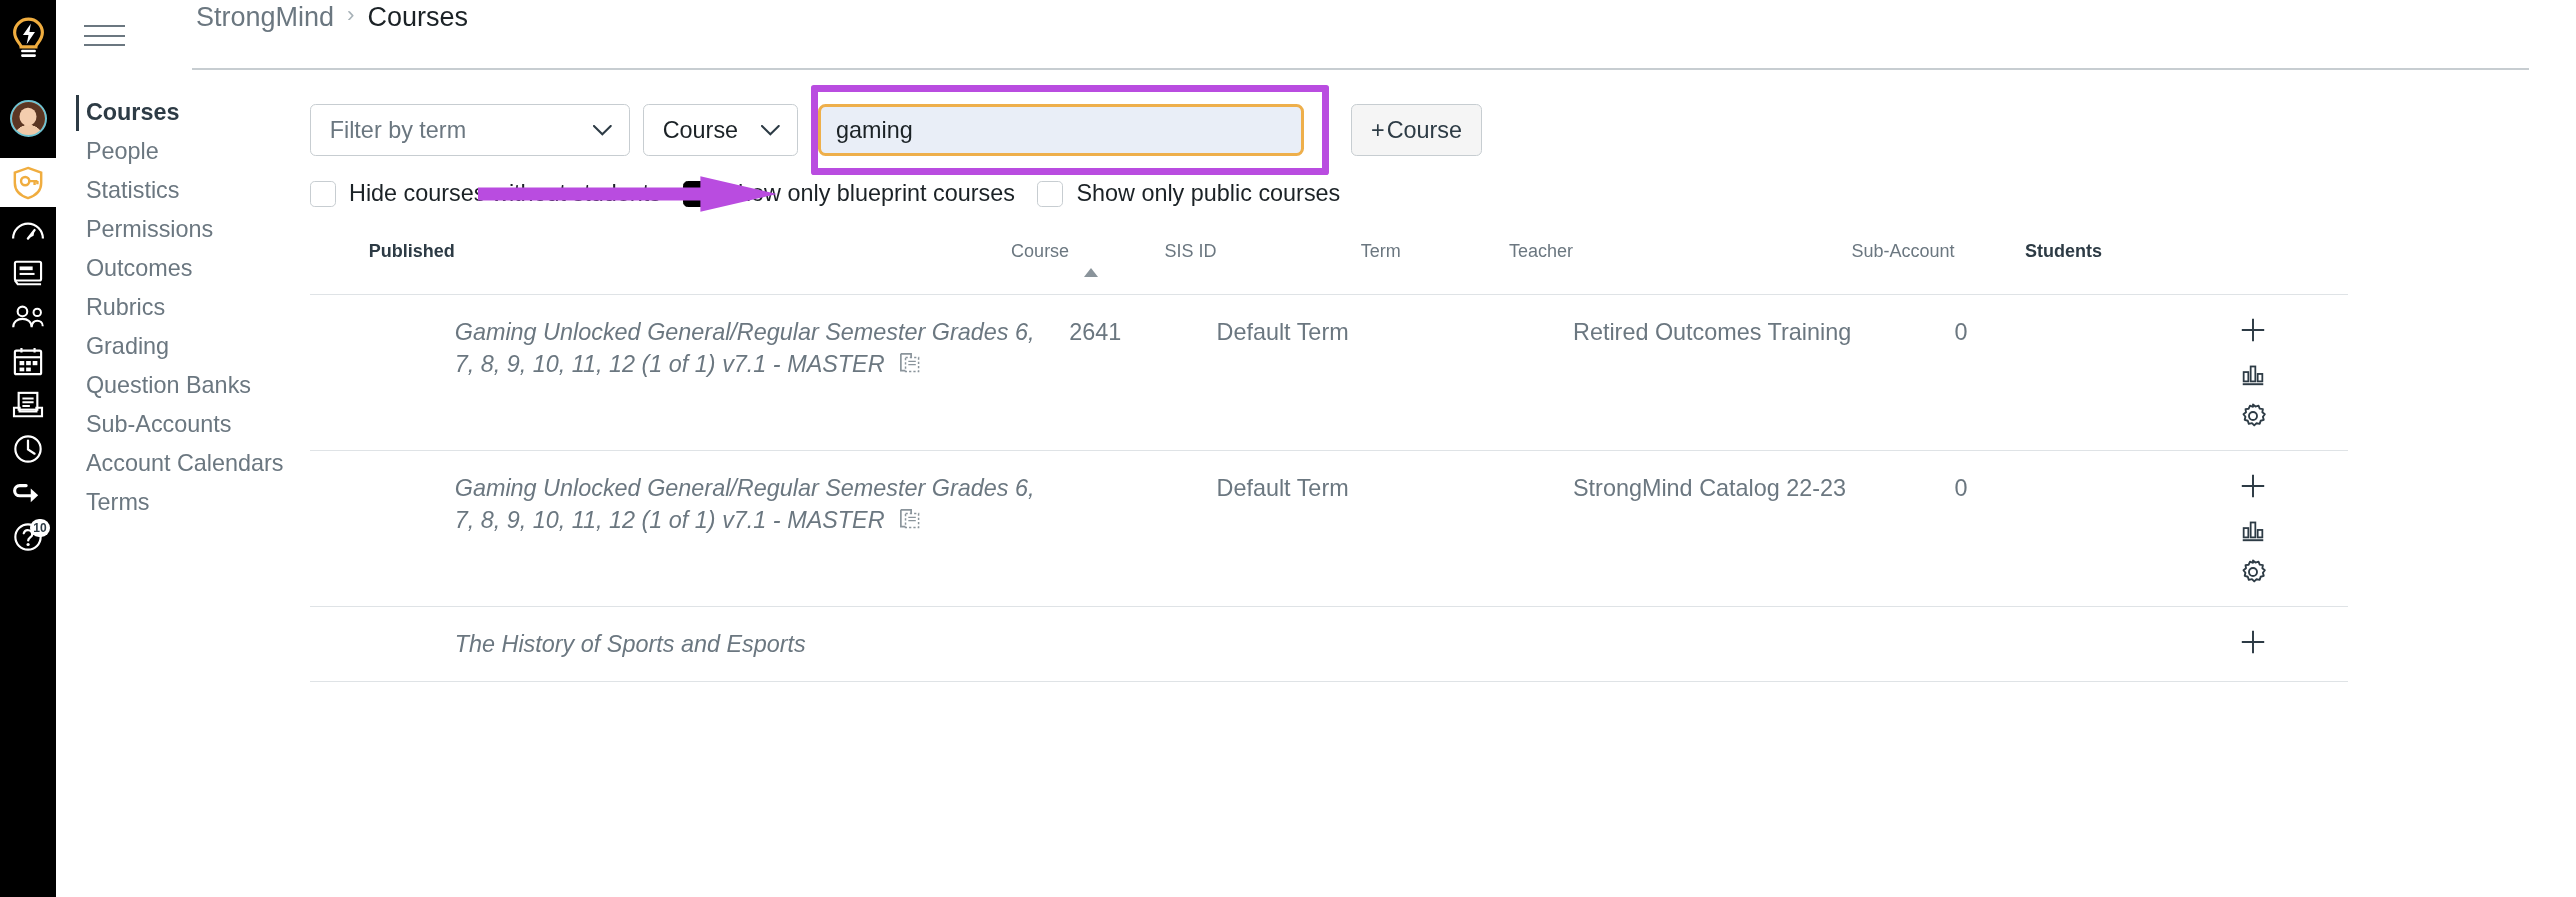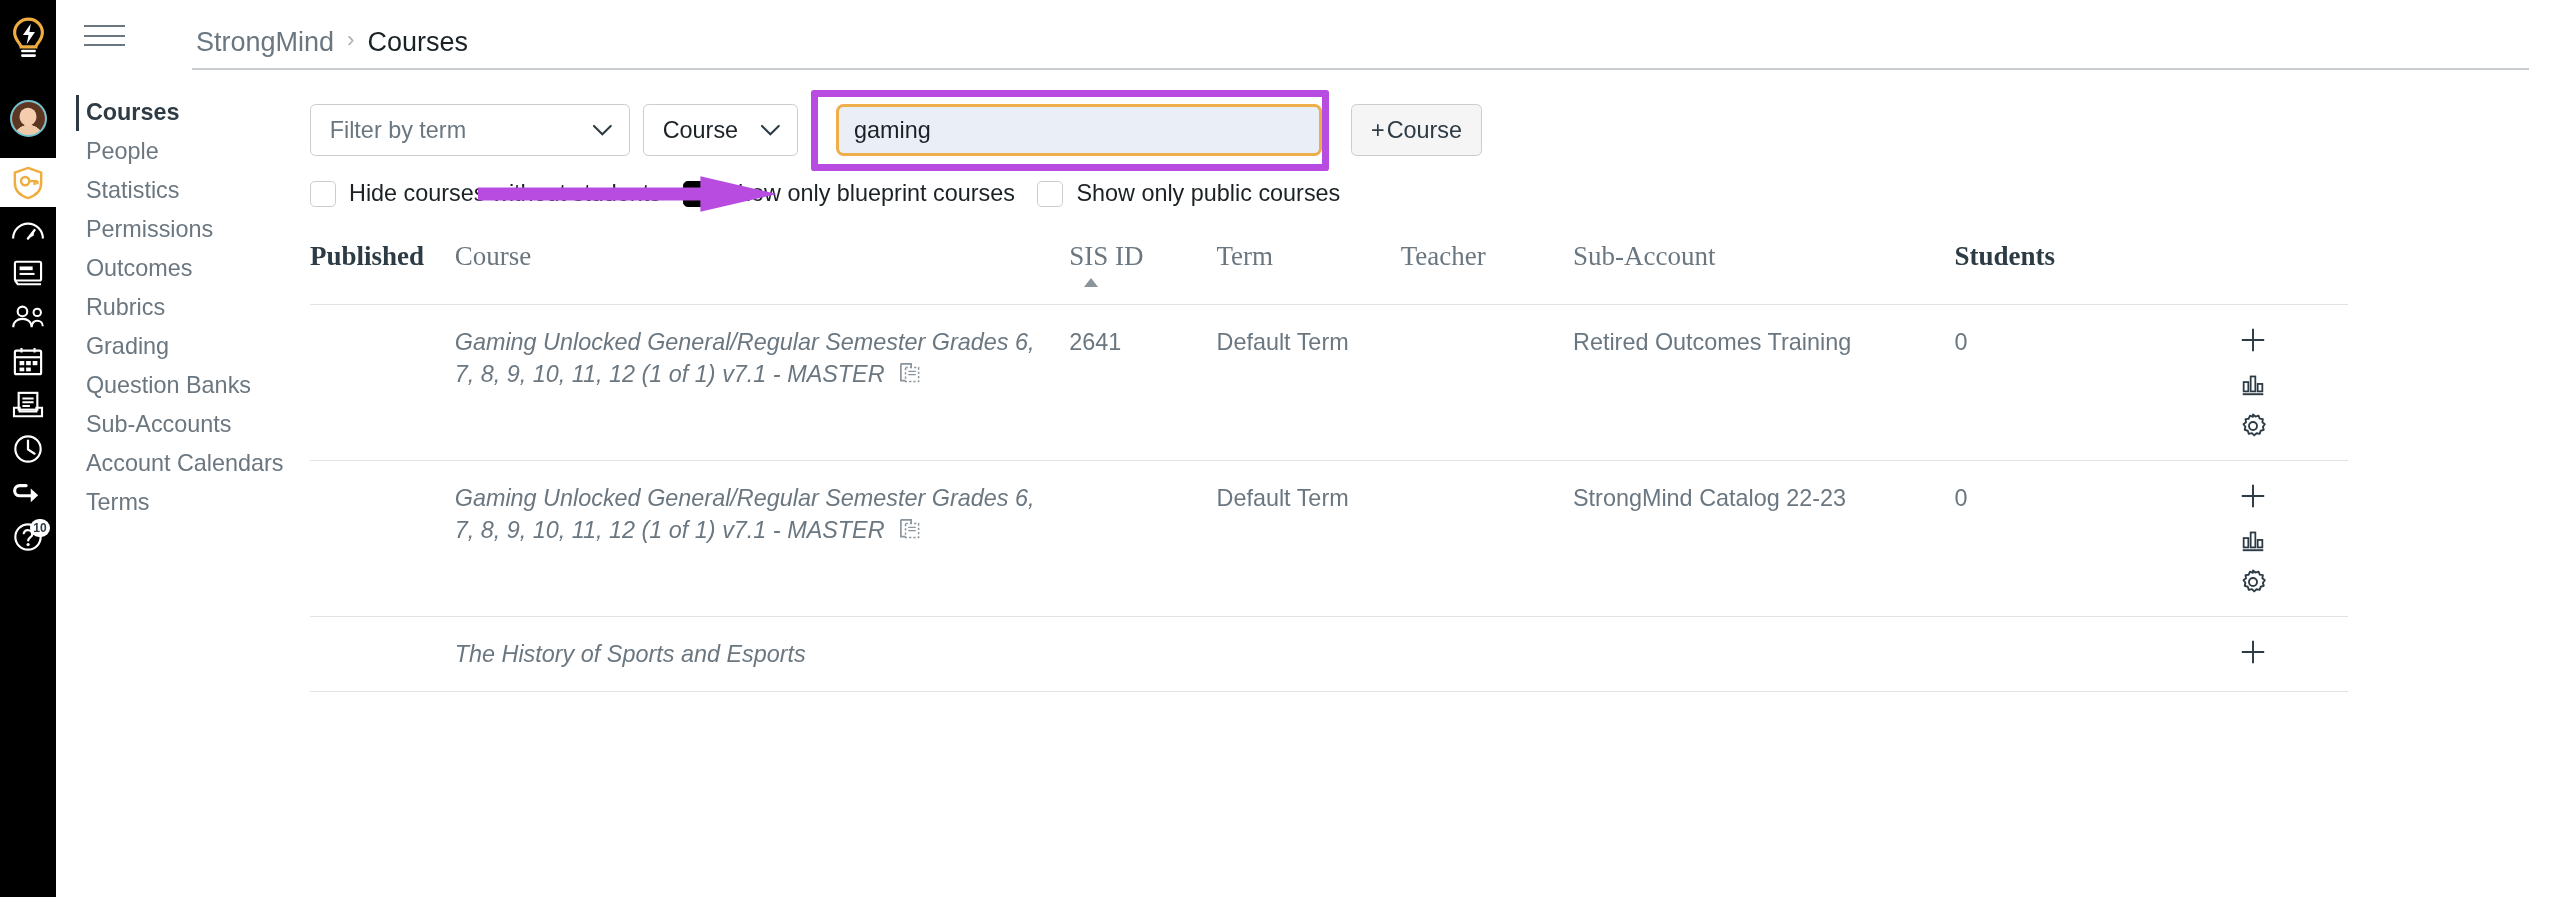--- a/index.html
+++ b/index.html
@@ -82,21 +82,21 @@
     left: 28px; top: 19.6px;
     width: 45px; height: 32px;
     display: flex; flex-direction: column; justify-content: center; gap: 7.5px;
     cursor: pointer;
   }
   #hamburger span {
     display: block; height: 1.9px; width: 41px; background: #6b7780;
   }
   #breadcrumb {
     position: absolute;
-    left: 140px; top: 27px;
+    left: 140px; top: 2px;
     display: flex; align-items: flex-start;
     font-size: 27px;
   }
   .crumb-link { color: #6b7780; text-decoration: none; }
   .crumb-sep { color: #a8b2b8; margin: 0 13px; font-size: 22.4px; }
   .crumb-current { color: #1b2226; }
   #header-rule {
     position: absolute;
     left: 136px; top: 68px;
     width: 2337px; height: 1.9px;
@@ -151,24 +151,24 @@
   #term-select { width: 320px; color: #6b7780; }
   #type-select { width: 155px; color: #1b2226; margin-left: 13px; }
   .chev {
     width: 18.7px; height: 11.2px; flex: none; margin-left: 9.3px;
   }
 
   
   #search-annot {
     position: relative;
     margin-left: 13px;
-    width: 518px; height: 81px;
+    width: 518px; height: 90px;
     border: 7.5px solid #b94ce0;
     border-radius: 2.8px;
-    display: flex; align-items: center; justify-content: flex-end;
+    display: flex; align-items: center; justify-content: flex-start;
   }
   #search-wrap {
     width: 486px; height: 52px;
     border: 3.7px solid #eeaf4b;
     border-radius: 7.5px;
     background: #e9eef7;
     display: flex; align-items: center;
     padding: 0 15px;
   }
   #search-input {
@@ -228,27 +228,26 @@
   }
 
   
   #courses-table {
     width: 2038px;
     margin-top: 26px;
     border-collapse: collapse;
     table-layout: fixed;
   }
   #courses-table th {
-    text-align: left;
-    font-size: 27px;
+    text-align: right;
+    font-size: 18px;
     color: #6b7780;
     font-weight: 400;
     padding: 0 0 17px 0;
     vertical-align: top;
-    font-family: Liberation Serif, serif;
   }
   #courses-table th.strong { color: #2d3b45; font-weight: 700; }
   #courses-table thead tr { border-bottom: 1.9px solid #dfe3e6; }
   .sort-caret {
     display: block;
     width: 0; height: 0;
     margin: 5.6px 0 0 15px;
     border-left: 7.5px solid transparent;
     border-right: 7.5px solid transparent;
     border-bottom: 9.3px solid #8a949b;

